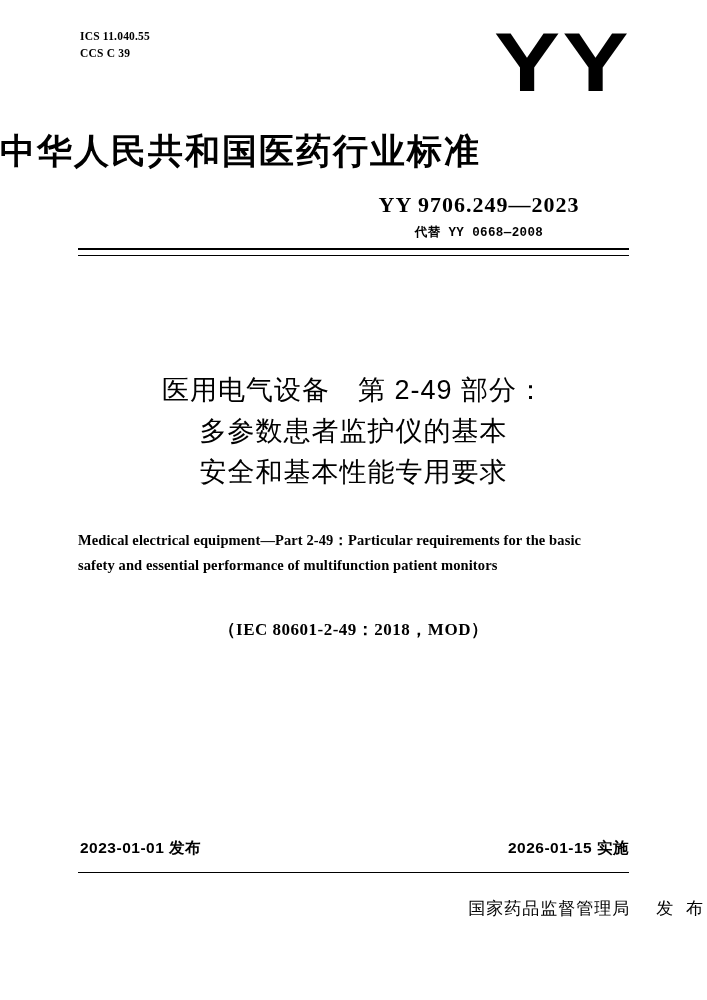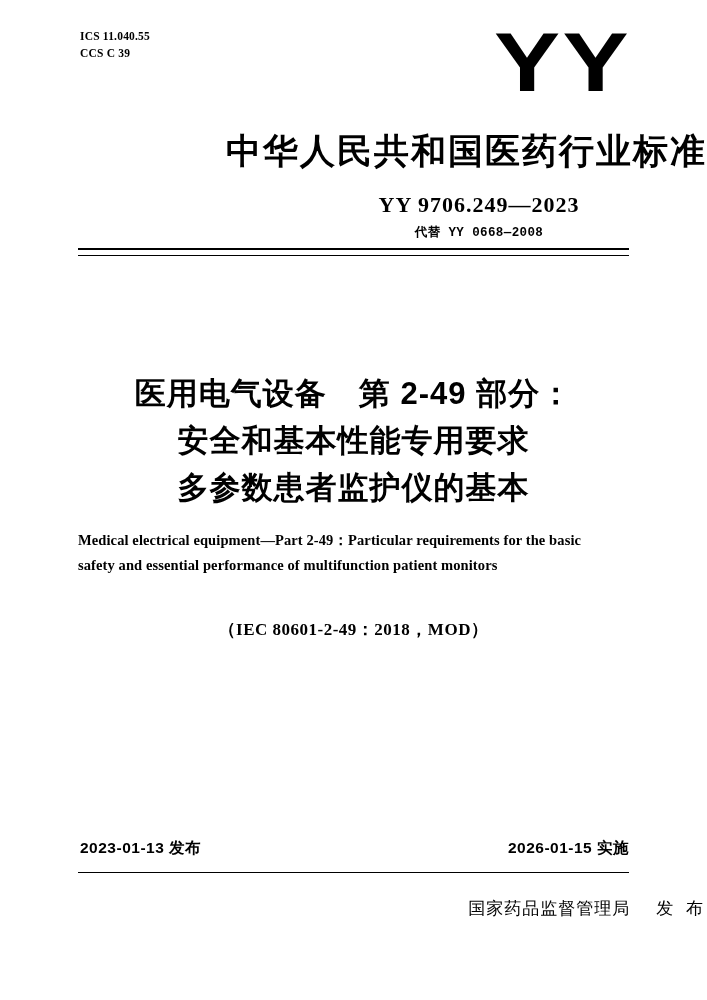--- a/index.html
+++ b/index.html
@@ -48,21 +48,21 @@
     transform: scaleX(1.18);
     transform-origin: right top;
   }
 
   
   .national-title {
     position: absolute;
     top: 128px;
     left: 0;
     right: 0;
-    text-align: right;
+    text-align: left;
     font-family: "Liberation Sans", sans-serif;
     font-weight: bold;
     font-size: 35px;
     letter-spacing: 2px;
   }
 
   
   .std-number-block {
     position: absolute;
     top: 192px;
@@ -108,22 +108,22 @@
   }
 
   
   .title-zh {
     position: absolute;
     top: 370px;
     left: 0;
     right: 0;
     text-align: center;
     font-family: "Liberation Sans", sans-serif;
-    font-weight: bold;
-    font-size: 31px;
+    font-weight: normal;
+    font-size: 27px;
     line-height: 1.52;
     letter-spacing: 1px;
   }
   .title-en {
     position: absolute;
     top: 528px;
     left: 78px;
     right: 78px;
     text-align: left;
     font-family: "Liberation Serif", serif;
@@ -198,33 +198,33 @@
   <div class="std-number-block">
     <div class="std-number">YY 9706.249—2023</div>
     <div class="std-replace">代替 YY 0668—2008</div>
   </div>
 
   <div class="rule-top"></div>
   <div class="rule-thin"></div>
 
   <div class="title-zh">
     <div>医用电气设备　第 2-49 部分：</div>
+    <div>多参数患者监护仪的基本</div>
     <div>安全和基本性能专用要求</div>
-    <div>多参数患者监护仪的基本</div>
   </div>
 
   <div class="title-en">
     <div>Medical electrical equipment—Part 2-49：Particular requirements for the basic</div>
     <div>safety and essential performance of multifunction patient monitors</div>
   </div>
 
   <div class="title-iec">（IEC 80601-2-49：2018，MOD）</div>
 
   <div class="rule-bottom"></div>
 
-  <div class="date-issue">2023-01-13 发布</div>
+  <div class="date-issue">2023-01-01 发布</div>
   <div class="date-impl">2026-01-15 实施</div>
 
   <div class="publisher">
     <span>国家药品监督管理局</span><span class="pub-word">发 布</span>
   </div>
 
 </div>
 
 </body></html>

